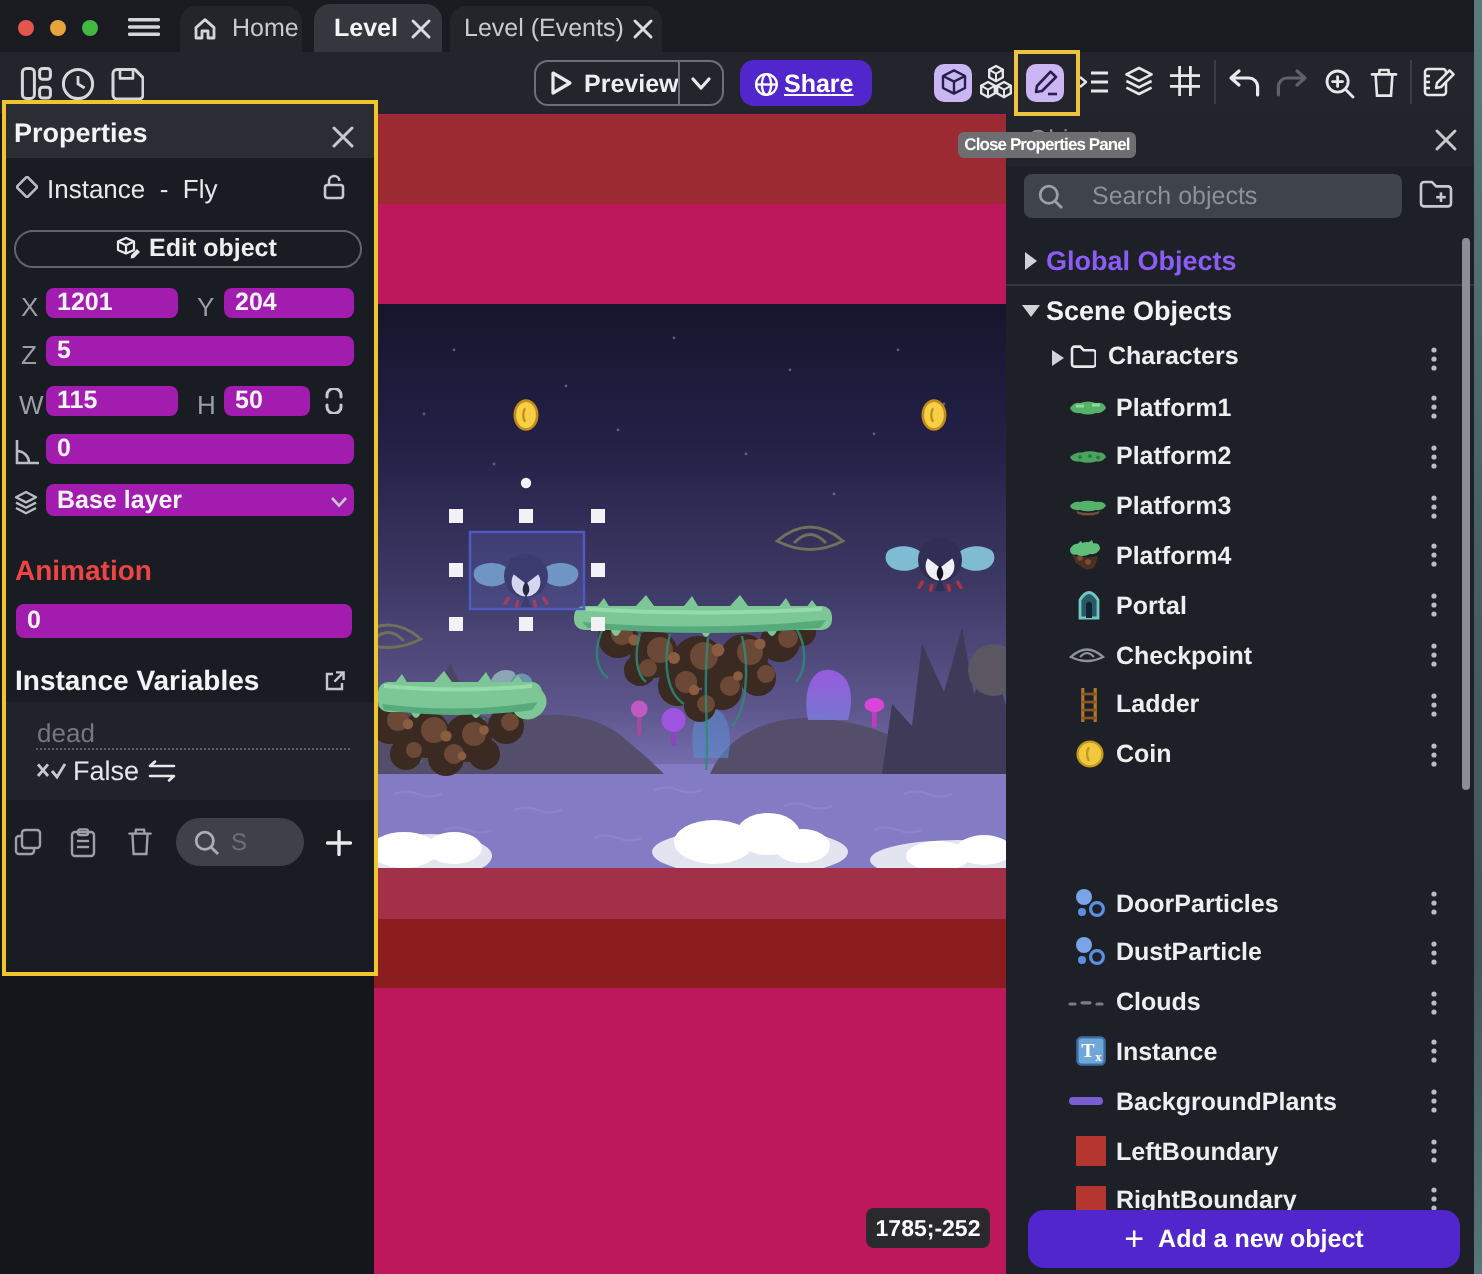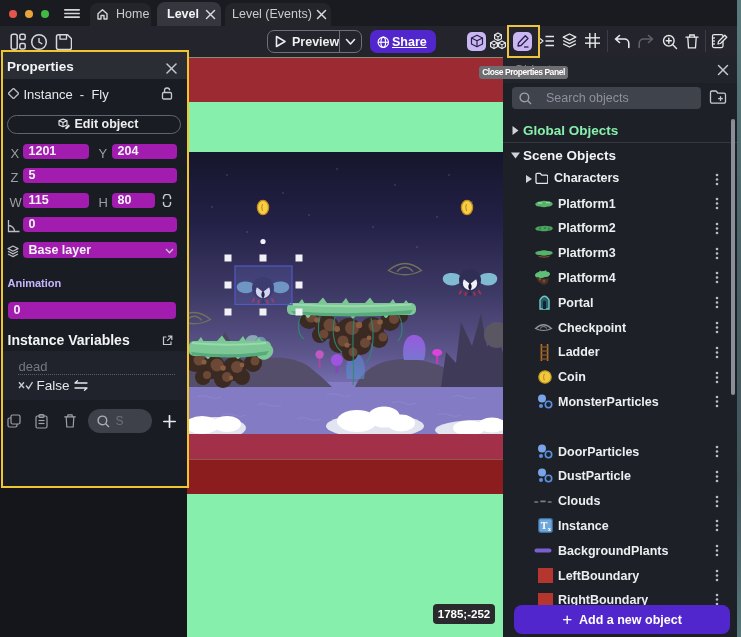--- a/index.html
+++ b/index.html
@@ -162,21 +162,21 @@
 <svg class="abs" style="left:711px;top:33px;" width="17" height="16" viewBox="0 0 17 16">
   <g fill="none" stroke="#e6e7ea" stroke-width="1.25" stroke-linejoin="round">
     <rect x="1.5" y="1.5" width="10.5" height="13" rx="1.5"></rect>
     <line x1="1.5" y1="5" x2="4" y2="5"></line>
       <line x1="1.5" y1="8" x2="4" y2="8"></line>
       <line x1="1.5" y1="11" x2="4" y2="11"></line>
     <path d="M13.8 2.2 L15.8 4.2 L9.5 10.5 L7 11 L7.5 8.5 Z" fill="#24252c"></path>
   </g>
 </svg>
 
-<div class="abs" style="left:187px;top:57px;width:316px;height:580px;background:#86efac;overflow:hidden;">
+<div class="abs" style="left:187px;top:57px;width:316px;height:580px;background:#be185d;overflow:hidden;">
 <svg width="316" height="580" viewBox="0 0 316 580">
 <defs>
   <linearGradient id="sky" x1="0" y1="0" x2="0" y2="1">
     <stop offset="0" stop-color="#15162c"></stop>
     <stop offset="0.3" stop-color="#232046"></stop>
     <stop offset="0.62" stop-color="#3e3a66"></stop>
     <stop offset="0.88" stop-color="#5d568c"></stop>
     <stop offset="1" stop-color="#746cae"></stop>
   </linearGradient>
   <linearGradient id="bulb" x1="0" y1="0" x2="0" y2="1">
@@ -416,21 +416,21 @@
   <svg class="abs" style="left:206px;top:31.5px;" width="18" height="17" viewBox="0 0 18 17">
     <g fill="none" stroke="#c6c9cf" stroke-width="1.3" stroke-linejoin="round">
       <path d="M1.5 3.5 a1.5 1.5 0 0 1 1.5 -1.5 h4 l2 2.2 h6 a1.5 1.5 0 0 1 1.5 1.5 v7 a1.5 1.5 0 0 1 -1.5 1.5 h-12 a1.5 1.5 0 0 1 -1.5 -1.5 Z"></path>
       <line x1="11.5" y1="7.2" x2="11.5" y2="12"></line>
         <line x1="9.1" y1="9.6" x2="13.9" y2="9.6"></line>
     </g>
   </svg>
   <svg class="abs" style="left:8px;top:68px;" width="9" height="11" viewBox="0 0 9 11">
       <path d="M1.5 1 L7.5 5.5 L1.5 10 Z" fill="#d0d2d8"></path>
     </svg>
-  <div class="abs" style="left:20px;top:65.5px;font-size:13.5px;font-weight:bold;color:#86efac;">Global Objects</div>
+  <div class="abs" style="left:20px;top:65.5px;font-size:13.5px;font-weight:bold;color:#8b5cf6;">Global Objects</div>
   <div class="abs" style="left:0;top:84.5px;width:234px;height:1px;background:#35373f;"></div>
   <svg class="abs" style="left:7px;top:94px;" width="11" height="9" viewBox="0 0 11 9">
       <path d="M1 1.5 L10 1.5 L5.5 7.5 Z" fill="#d0d2d8"></path>
     </svg>
   <div class="abs" style="left:20px;top:90.5px;font-size:13.5px;font-weight:bold;color:#f2f3f5;">Scene Objects</div>
   <svg class="abs" style="left:22px;top:116.5px;" width="8" height="10" viewBox="0 0 8 10">
       <path d="M1 1 L7 5 L1 9 Z" fill="#d0d2d8"></path>
     </svg>
   <svg class="abs" style="left:32px;top:115px;" width="13" height="12" viewBox="0 0 13 12">
     <path d="M1 2.5 a1.2 1.2 0 0 1 1.2 -1.2 h3 l1.6 1.8 h4.8 a1.2 1.2 0 0 1 1.2 1.2 v5.8 a1.2 1.2 0 0 1 -1.2 1.2 h-9.4 a1.2 1.2 0 0 1 -1.2 -1.2 Z" fill="none" stroke="#e6e7ea" stroke-width="1.3"></path>
@@ -561,35 +561,20 @@
       </svg>
     <span class="nm">Coin</span>
       <svg class="dm" width="4" height="13" viewBox="0 0 4 13">
         <g fill="#b9bcc3">
           <circle cx="2" cy="2" r="1.3"></circle>
           <circle cx="2" cy="6.5" r="1.3"></circle>
           <circle cx="2" cy="11" r="1.3"></circle>
         </g>
       </svg>
   </div>
-  <div class="or" style="top:332.4px;">
-    <svg class="ic ptcl" width="16" height="16" viewBox="0 0 16 16">
-        <circle cx="5" cy="4.5" r="4" fill="#7aa3e8"></circle>
-        <circle cx="11.5" cy="10.5" r="3.2" fill="none" stroke="#5b8fe0" stroke-width="1.6"></circle>
-        <circle cx="4" cy="12" r="2" fill="#5b8fe0"></circle>
-      </svg>
-    <span class="nm">MonsterParticles</span>
-      <svg class="dm" width="4" height="13" viewBox="0 0 4 13">
-        <g fill="#b9bcc3">
-          <circle cx="2" cy="2" r="1.3"></circle>
-          <circle cx="2" cy="6.5" r="1.3"></circle>
-          <circle cx="2" cy="11" r="1.3"></circle>
-        </g>
-      </svg>
-  </div>
   <div class="or" style="top:382px;">
     <svg class="ic ptcl" width="16" height="16" viewBox="0 0 16 16">
         <circle cx="5" cy="4.5" r="4" fill="#7aa3e8"></circle>
         <circle cx="11.5" cy="10.5" r="3.2" fill="none" stroke="#5b8fe0" stroke-width="1.6"></circle>
         <circle cx="4" cy="12" r="2" fill="#5b8fe0"></circle>
       </svg>
     <span class="nm">DoorParticles</span>
       <svg class="dm" width="4" height="13" viewBox="0 0 4 13">
         <g fill="#b9bcc3">
           <circle cx="2" cy="2" r="1.3"></circle>
@@ -719,21 +704,21 @@
 
   <div class="abs lbl" style="left:8px;top:93.5px;">X</div>
   <div class="inp" style="left:20px;top:92px;width:66px;">1201</div>
   <div class="abs lbl" style="left:96px;top:93.5px;">Y</div>
   <div class="inp" style="left:109px;top:92px;width:65px;">204</div>
   <div class="abs lbl" style="left:8px;top:117.5px;">Z</div>
   <div class="inp" style="left:20px;top:116px;width:154px;">5</div>
   <div class="abs lbl" style="left:7px;top:142.5px;">W</div>
   <div class="inp" style="left:20px;top:141px;width:66px;">115</div>
   <div class="abs lbl" style="left:96px;top:142.5px;">H</div>
-  <div class="inp" style="left:109px;top:141px;width:43px;">80</div>
+  <div class="inp" style="left:109px;top:141px;width:43px;">50</div>
   <svg class="abs" style="left:159px;top:142px;" width="10" height="13" viewBox="0 0 10 13">
     <g fill="none" stroke="#c6c8ce" stroke-width="1.5" stroke-linecap="round">
       <path d="M1.5 4.5 L1.5 3.5 A3.5 3.2 0 0 1 8.5 3.5 L8.5 4.5"></path>
       <path d="M1.5 8.5 L1.5 9.5 A3.5 3.2 0 0 0 8.5 9.5 L8.5 8.5"></path>
     </g>
   </svg>
   <svg class="abs" style="left:4px;top:167px;" width="13" height="14" viewBox="0 0 13 14">
     <g fill="none" stroke="#b9bcc2" stroke-width="1.3">
         <path d="M1.5 1 L1.5 12.5 L12.5 12.5"></path>
         <path d="M1.5 6.5 A 6 6 0 0 1 7.5 12.5"></path>
@@ -745,21 +730,21 @@
         <path d="M6 1 L11 3.6 L6 6.2 L1 3.6 Z"></path>
         <path d="M1 6.3 L6 8.9 L11 6.3"></path>
         <path d="M1 9 L6 11.6 L11 9"></path>
       </g>
   </svg>
   <div class="inp" style="left:20px;top:190px;width:154px;height:16px;line-height:16px;">Base layer</div>
   <svg class="abs" style="left:162px;top:196px;" width="9" height="6" viewBox="0 0 9 6">
     <path d="M1 1 L4.5 4.8 L8 1" fill="none" stroke="#c6c8ce" stroke-width="1.3"></path>
   </svg>
 
-  <div class="abs" style="left:5px;top:224.5px;font-size:11px;font-weight:bold;color:#c4b5fd;">Animation</div>
+  <div class="abs" style="left:5px;top:224.5px;font-size:14px;font-weight:bold;color:#ef4444;">Animation</div>
   <div class="inp" style="left:5px;top:250px;width:168px;height:17px;line-height:17px;">0</div>
 
   <div class="abs" style="left:5px;top:279.5px;font-size:14px;font-weight:bold;color:#f2f3f5;">Instance Variables</div>
   <svg class="abs" style="left:159px;top:283px;" width="11" height="11" viewBox="0 0 11 11">
     <g fill="none" stroke="#c6c8ce" stroke-width="1.2">
         <path d="M4.5 2 L1.5 2 L1.5 9.5 L9 9.5 L9 6.5"></path>
         <path d="M6 1.2 L9.8 1.2 L9.8 5 M9.8 1.2 L5.2 5.8"></path>
       </g>
   </svg>
   <div class="abs" style="left:0;top:299px;width:184px;height:49px;background:#20232b;"></div>

